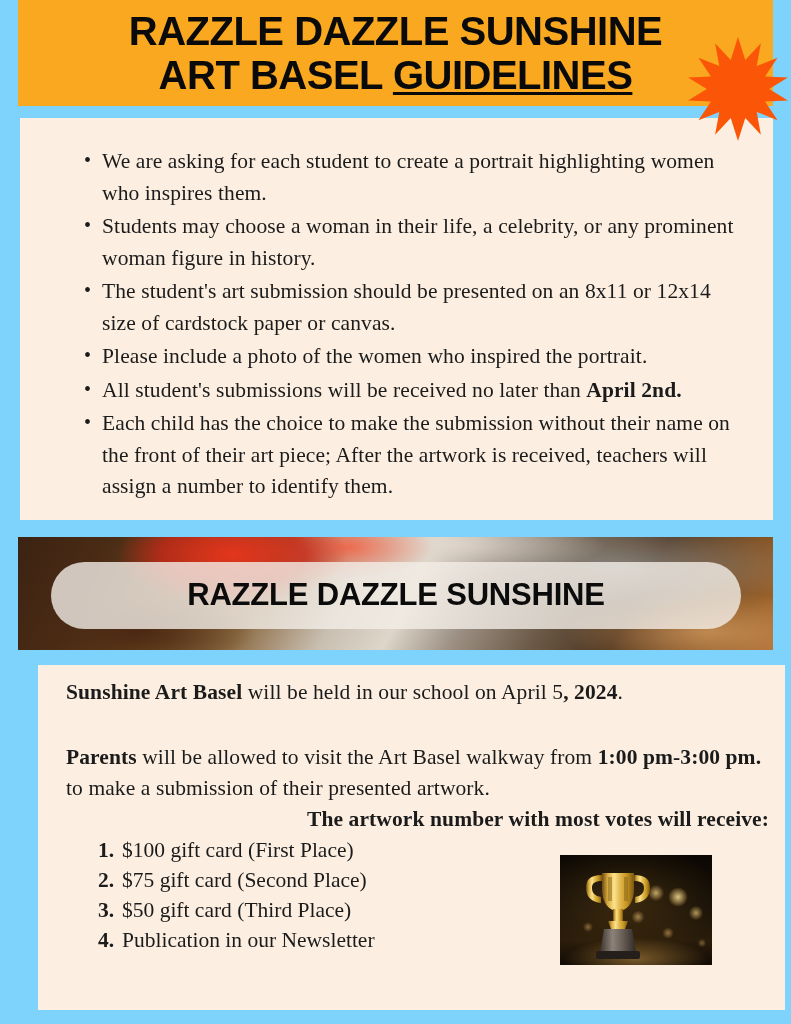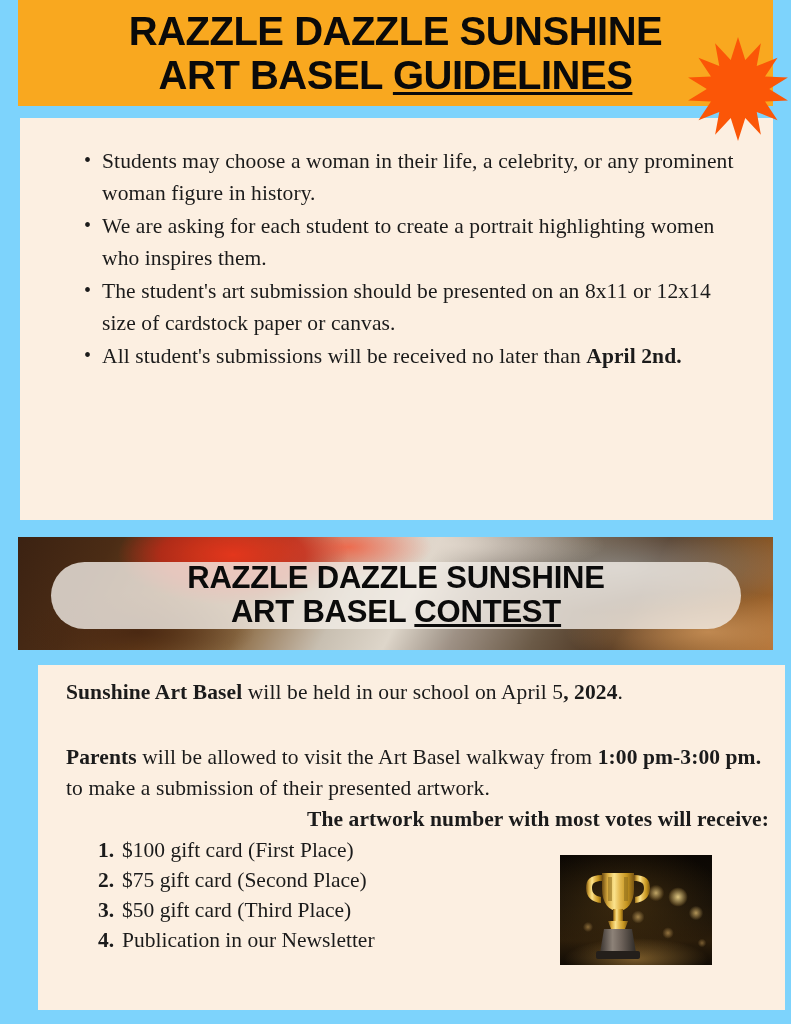--- a/index.html
+++ b/index.html
@@ -254,31 +254,33 @@
   <div class="header-band">
     <div class="header-title"><span>RAZZLE DAZZLE SUNSHINE</span><br><span>ART BASEL </span><span class="u">GUIDELINES</span></div>
   </div>
 
   <svg class="starburst" viewBox="0 0 100 100">
     <polygon fill="#fb5607" points="50,0 57,22 72,6 68,28 88,20 76,38 98,39 80,50 98,61 76,62 88,80 68,72 72,94 57,78 50,100 43,78 28,94 32,72 12,80 24,62 2,61 20,50 2,39 24,38 12,20 32,28 28,6 43,22"></polygon>
   </svg>
 
   <div class="guidelines-panel">
     <ul class="guidelines-list">
+      <li>We are asking for each student to create a portrait highlighting women who inspires them.</li>
       <li>Students may choose a woman in their life, a celebrity, or any prominent woman figure in history.</li>
-      <li>We are asking for each student to create a portrait highlighting women who inspires them.</li>
       <li>The student's art submission should be presented on an 8x11 or 12x14 size of cardstock paper or canvas.</li>
+      <li>Please include a photo of the women who inspired the portrait.</li>
       <li><span>All student's submissions will be received no later than </span><span class="bold">April 2nd.</span></li>
+      <li>Each child has the choice to make the submission without their name on the front of their art piece; After the artwork is received, teachers will assign a number to identify them.</li>
     </ul>
   </div>
 
   <div class="contest-banner">
     <div class="banner-photo"></div>
     <div class="banner-pill"></div>
-    <div class="banner-title"><span>RAZZLE DAZZLE SUNSHINE</span><span><span>ART BASEL </span><span class="u">CONTEST</span></span></div>
+    <div class="banner-title"><span>RAZZLE DAZZLE SUNSHINE</span></div>
   </div>
 
   <div class="details-panel">
 
     <p><span class="bold">Sunshine Art Basel</span><span> will be held in our school on April 5</span><span class="bold">, 2024</span><span>.</span></p>
 
     <div class="para-gap"></div>
 
 
     <p><span class="bold">Parents</span><span> will be allowed to visit the Art Basel walkway from </span><span class="bold">1:00 pm-3:00 pm.</span></p>

